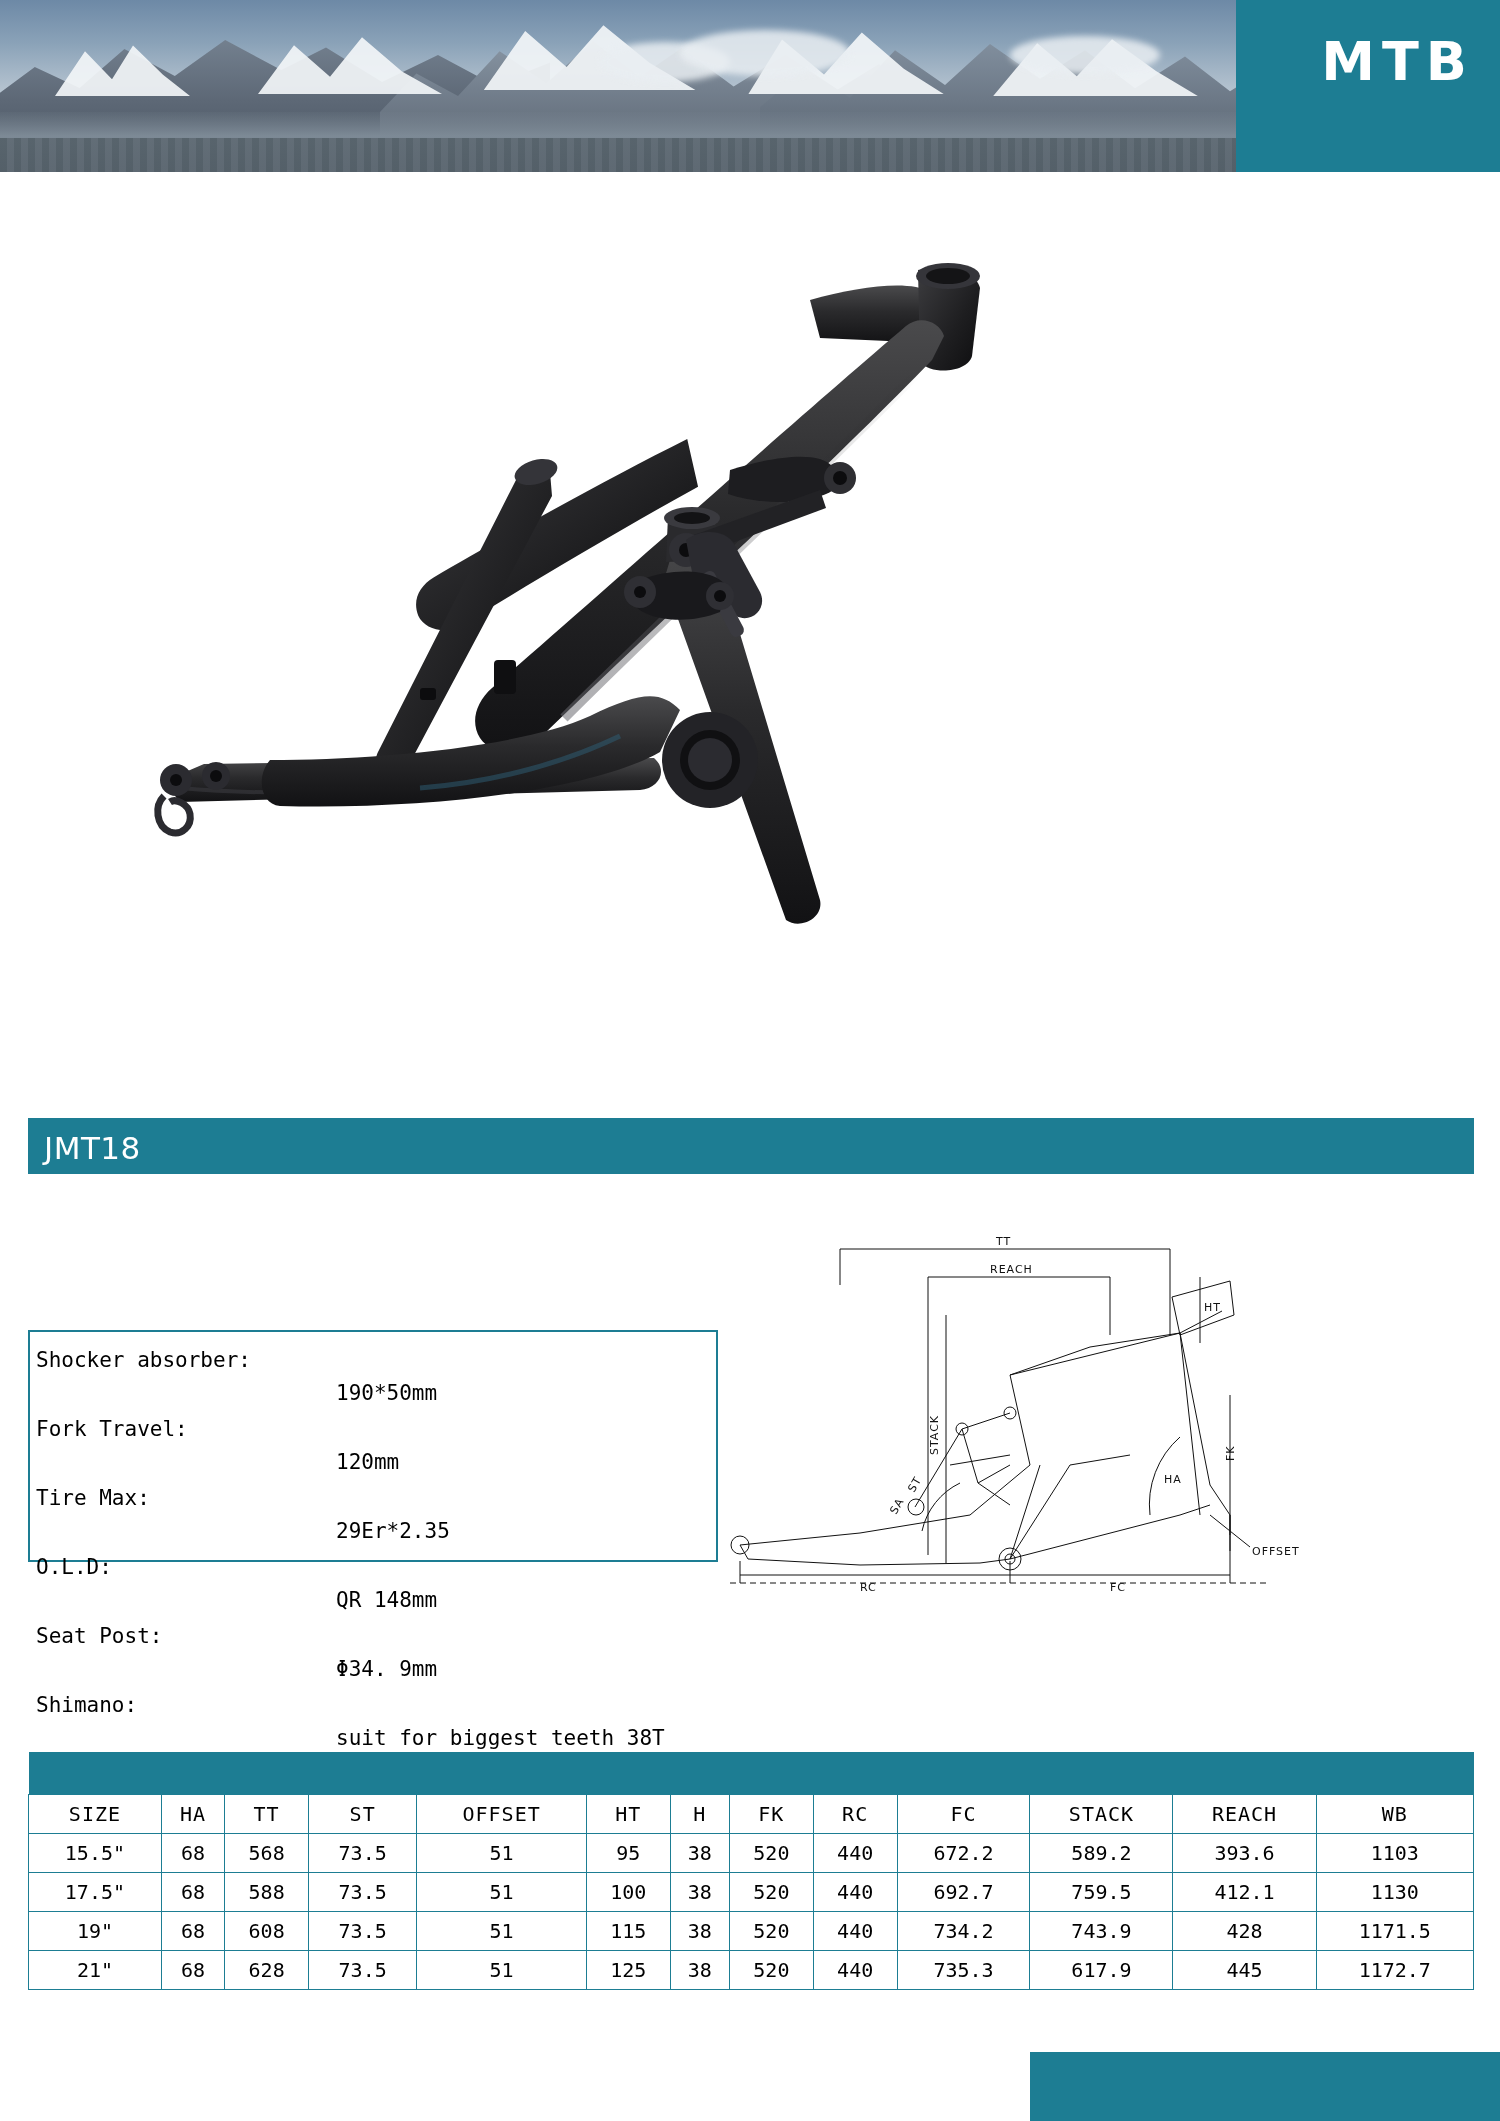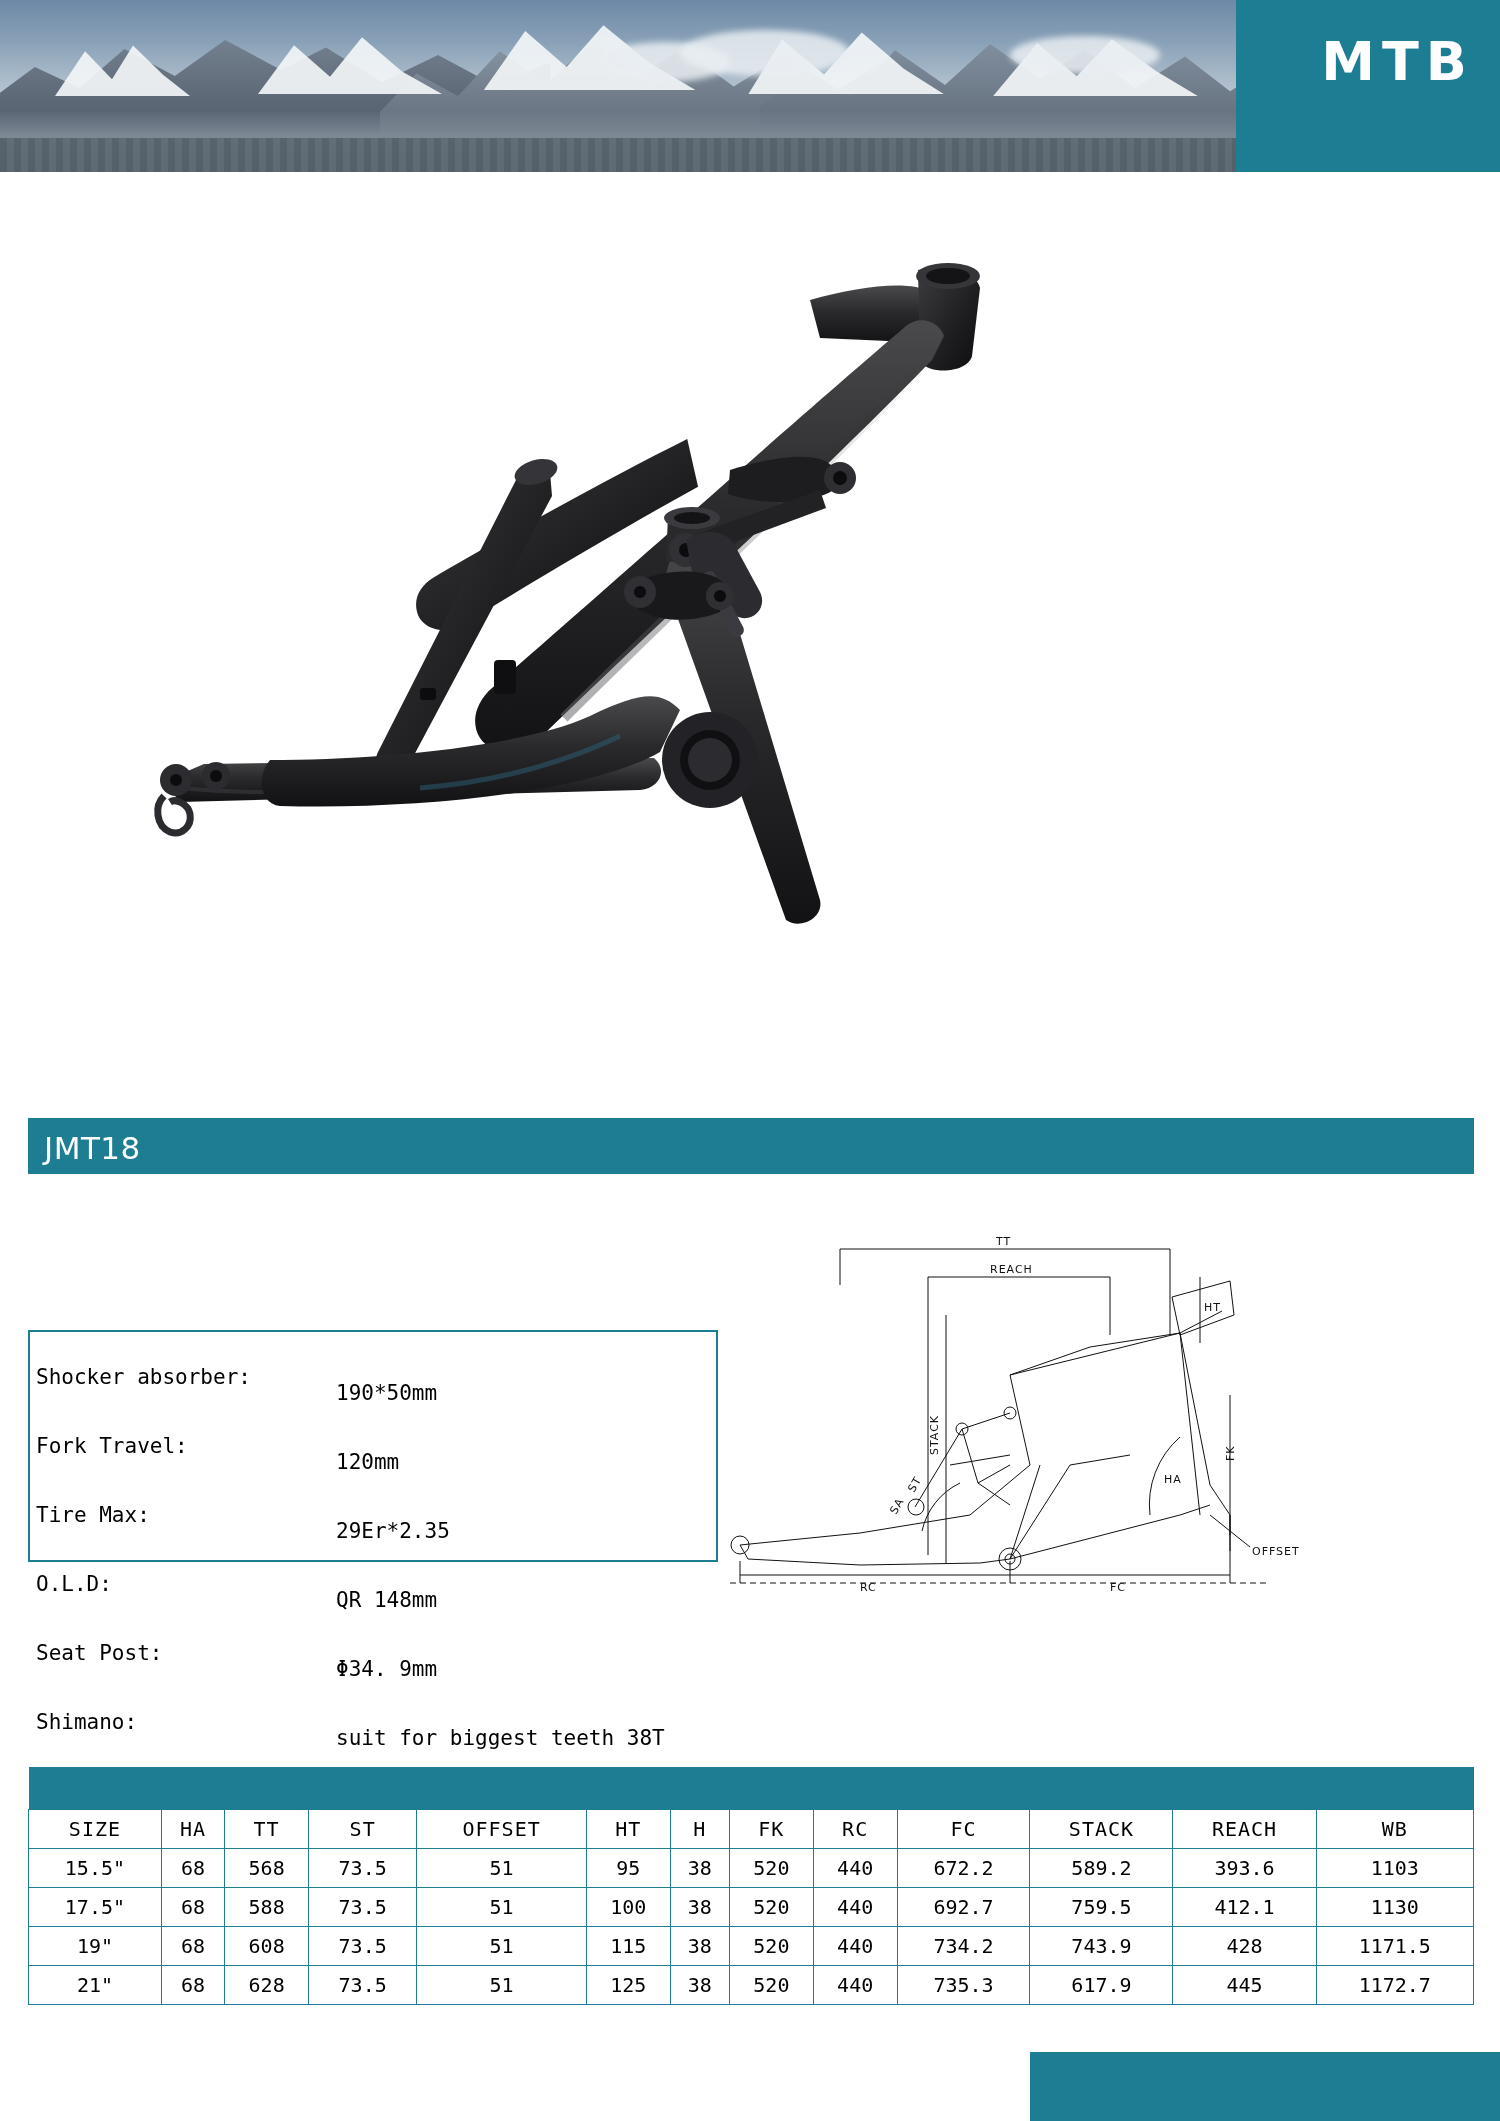--- a/index.html
+++ b/index.html
@@ -150,40 +150,39 @@
   .spec-list {
     position: absolute;
     left: 36px;
     top: 1342px;
     width: 660px;
     font-family: "DejaVu Sans Mono", monospace;
     font-size: 21px;
     color: #000;
     line-height: 36px;
   }
-  .spec-row { display: flex; align-items: center; }
+  .spec-row { display: flex; }
   .spec-label { width: 300px; white-space: pre; }
   .spec-value { white-space: pre; margin-top: 33px; }
 
   
   .geo-drawing {
     position: absolute;
     left: 710px;
     top: 1215px;
     width: 780px;
     height: 500px;
   }
 
   
   .table-wrap {
     position: absolute;
     left: 28px;
     top: 1752px;
     width: 1446px;
-    margin-top: 15px;
   }
   table.geo {
     border-collapse: collapse;
     width: 1446px;
     font-family: "DejaVu Sans Mono", monospace;
     font-size: 20px;
     color: #000;
   }
   table.geo thead tr.band th {
     background: #1d7d93;

